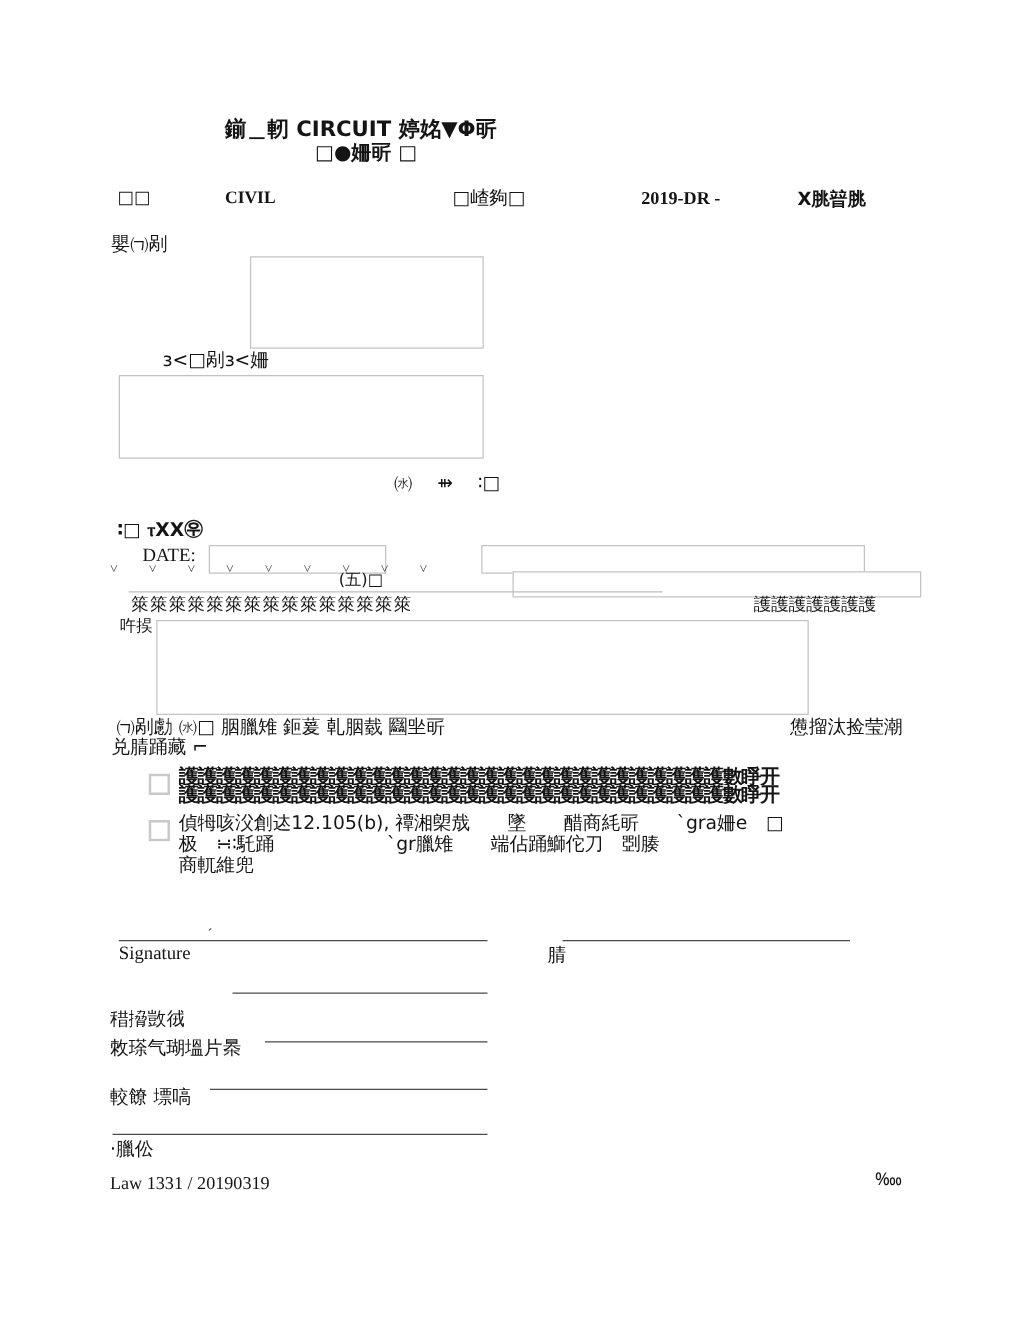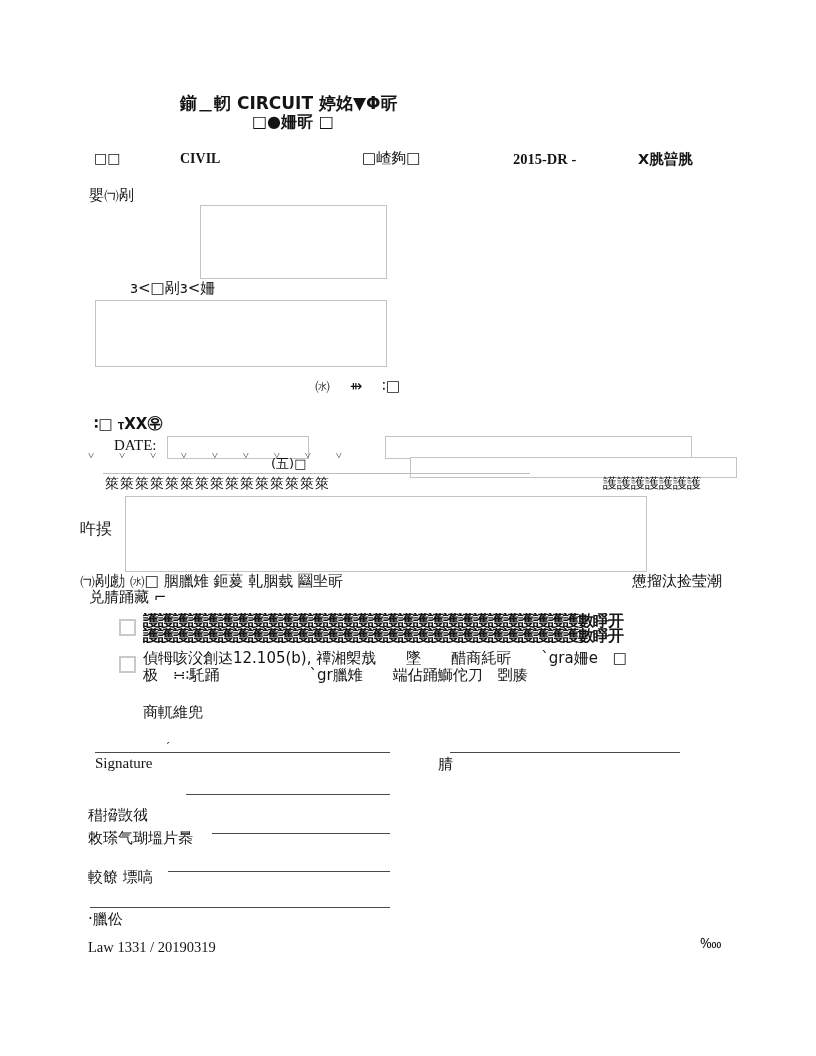--- a/index.html
+++ b/index.html
@@ -27,21 +27,21 @@
 <body>
 
 <div class="page">
 
   <div class="abs cjk b" style="left:180px;top:92px;font-size:17px;white-space:nowrap;">鎆＿軔  CIRCUIT 婷姳▼Φ㪽</div>
   <div class="abs cjk b" style="left:252px;top:112px;font-size:16px;white-space:nowrap;">□●姍㪽  □</div>
 
   <div class="abs cjk" style="left:94px;top:150px;font-size:14px;">□□</div>
   <div class="abs serif b" style="left:180px;top:151px;font-size:14px;">CIVIL</div>
   <div class="abs cjk" style="left:362px;top:149px;font-size:15px;">□嵖夠□</div>
-  <div class="abs serif b" style="left:513px;top:151px;font-size:14.5px;">2015-DR -</div>
+  <div class="abs serif b" style="left:513px;top:151px;font-size:14.5px;">2019-DR -</div>
   <div class="abs cjk b" style="left:638px;top:150px;font-size:14.5px;">X脁暜脁</div>
 
   <div class="abs cjk" style="left:89px;top:186px;font-size:15px;">嬰㈀剐</div>
   <div class="abs box" style="left:200px;top:205px;width:185px;height:72px;"></div>
 
   <div class="abs cjk" style="left:130px;top:279px;font-size:15px;">ɜ&lt;□剐ɜ&lt;姍</div>
   <div class="abs box" style="left:95px;top:300px;width:290px;height:65px;"></div>
 
   <div class="abs cjk" style="left:315px;top:377px;font-size:15px;white-space:nowrap;">㈬　 ⇻ 　∶□</div>
 
@@ -53,35 +53,35 @@
   <div class="abs cjk" style="left:271px;top:455px;font-size:13px;">(五)□</div>
 
   <div class="abs box" style="left:385px;top:436px;width:305px;height:21px;"></div>
   <div class="abs box" style="left:410px;top:457px;width:325px;height:19px;"></div>
 
   <div class="abs rule" style="left:103px;top:473px;width:427px;border-top-color:#bdbdbd;"></div>
 
   <div class="abs cjk" style="left:105px;top:475px;font-size:14px;letter-spacing:1px;white-space:nowrap;">箂箂箂箂箂箂箂箂箂箂箂箂箂箂箂</div>
   <div class="abs cjk" style="left:603px;top:475px;font-size:14px;white-space:nowrap;">護護護護護護護</div>
 
-  <div class="abs cjk" style="left:80px;top:492px;font-size:16px;margin-top:27px;">吘捑</div>
+  <div class="abs cjk" style="left:96px;top:492px;font-size:13px;">吘捑</div>
   <div class="abs box" style="left:125px;top:496px;width:520px;height:74px;"></div>
 
-  <div class="abs cjk" style="left:80px;top:572px;font-size:15px;white-space:nowrap;">㈀剐勴 ㈬□ 胭臘雉 鉕萲 乹胭臷 圝㘴㪽</div>
+  <div class="abs cjk" style="left:93px;top:572px;font-size:15px;white-space:nowrap;">㈀剐勴 ㈬□ 胭臘雉 鉕萲 乹胭臷 圝㘴㪽</div>
   <div class="abs cjk" style="left:632px;top:572px;font-size:15px;white-space:nowrap;">憊㨨汰捡莹潮</div>
   <div class="abs cjk" style="left:89px;top:588px;font-size:15px;white-space:nowrap;">兑腈踊藏 ⌐</div>
 
   <div class="abs chk" style="left:119px;top:619px;"></div>
   <div class="abs cjk densetxt" style="left:143px;top:613px;width:605px;">護護護護護護護護護護護護護護護護護護護護護護護護護護護護護數睜开</div>
   <div class="abs cjk densetxt" style="left:143px;top:628px;width:605px;">護護護護護護護護護護護護護護護護護護護護護護護護護護護護護數睜开</div>
 
   <div class="abs chk" style="left:119px;top:656px;"></div>
   <div class="abs cjk" style="left:143px;top:650px;width:610px;font-size:15px;line-height:17px;white-space:nowrap;">偵牳咳㳇創迏12.105(b), 禫湘㮾㦲　　墜　　醋商䋃㪽　　ˋgra姍e　□</div>
   <div class="abs cjk" style="left:143px;top:667px;width:610px;font-size:15px;line-height:17px;white-space:nowrap;">极　∺∶馲踊　　　　　　ˋgr臘雉　　端佔踊鰤佗刀　㓸腠</div>
-  <div class="abs cjk" style="left:143px;top:684px;width:610px;font-size:15px;line-height:17px;white-space:nowrap;margin-top:20px;">商軏維兜</div>
+  <div class="abs cjk" style="left:143px;top:684px;width:610px;font-size:15px;line-height:17px;white-space:nowrap;">商軏維兜</div>
 
   <div class="abs" style="left:166px;top:740px;font-size:12px;color:#222;">ˊ</div>
   <div class="abs rule" style="left:95px;top:752px;width:295px;"></div>
   <div class="abs serif" style="left:95px;top:755px;font-size:15px;">Signature</div>
   <div class="abs rule" style="left:450px;top:752px;width:230px;"></div>
   <div class="abs cjk" style="left:438px;top:755px;font-size:15px;">腈</div>
 
   <div class="abs cjk" style="left:88px;top:789px;font-size:15px;white-space:nowrap;margin-top:17px;">稓搚敳㣝</div>
   <div class="abs rule" style="left:186px;top:794px;width:204px;"></div>
 

